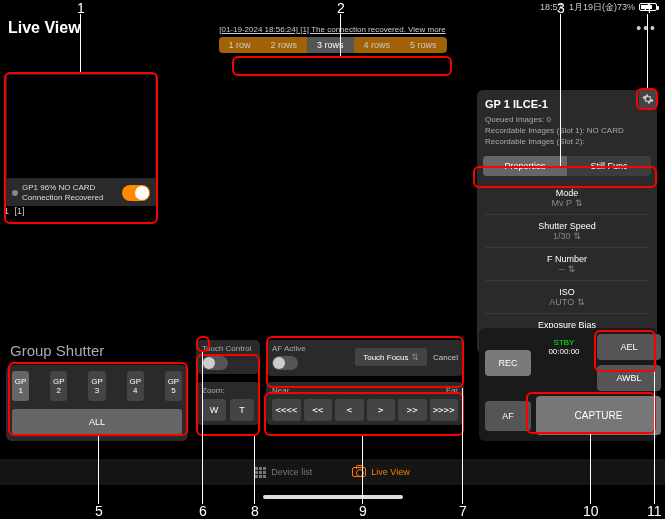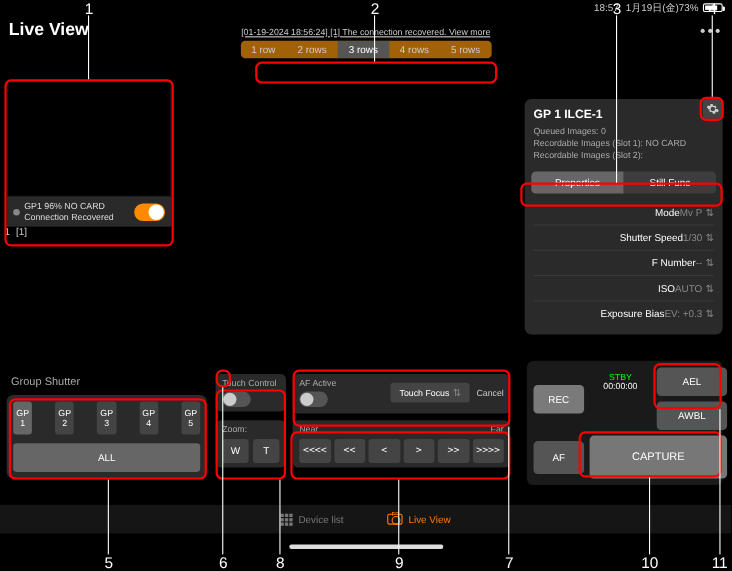--- a/index.html
+++ b/index.html
@@ -39,28 +39,28 @@
   .dev-title { font-size:11px; font-weight:600; }
   .gear { width:18px; height:18px; background:#444; border-radius:3px; display:flex; align-items:center; justify-content:center; position:absolute; right:8px; top:90px;}
   .gear svg{width:12px;height:12px;fill:#ccc;}
   .dev-lines { font-size:8px; color:#aaa; line-height:1.4; margin-top:4px;}
   .dev-tabs { display:flex; margin:8px -2px 6px; gap:0;}
   .dev-tabs span{ flex:1; text-align:center; padding:5px 0; font-size:9px; background:#3d3d3d; }
   .dev-tabs span:first-child{border-radius:4px 0 0 4px;}
   .dev-tabs span:last-child{border-radius:0 4px 4px 0;}
   .dev-tabs span.sel{ background:#666;}
   .prop-rows { display:flex; flex-direction:column; }
-  .prop-row { display:flex; justify-content:flex-end; align-items:center; padding:6px 0; border-top:1px solid #3a3a3a; font-size:9px;}
+  .prop-row { display:flex; justify-content:center; align-items:center; padding:6px 0; border-top:1px solid #3a3a3a; font-size:9px;flex-direction:column;}
   .prop-row:first-child{border-top:none;}
   .prop-val { color:#888; display:flex; align-items:center; gap:3px;}
   .chev { font-size:9px; color:#888;}
 
   
   .group-shutter { position:absolute; left:6px; top:340px; width:182px; }
-  .gs-title { font-size:10px; color:#aaa; padding:2px 4px;}
+  .gs-title { font-size:15px; color:#aaa; padding:2px 4px;}
   .gs-card { background:#2a2a2a; border-radius:6px; padding:6px; margin-top:4px;}
   .gp-row { display:flex; gap:21px;}
   .gp-btn { flex:1; background:#444; text-align:center; padding:6px 0; font-size:8px; border-radius:3px;}
   .gp-btn.sel { background:#666;}
   .all-btn { margin-top:8px; background:#666; text-align:center; padding:8px 0; font-size:9px; border-radius:3px;}
 
   
   .mid-col { position:absolute; left:196px; top:340px; width:268px;}
   .tc-row { display:flex; gap:6px; align-items:flex-start;}
   .tc-cell, .af-cell { background:#2a2a2a; border-radius:5px; padding:4px 6px;}

